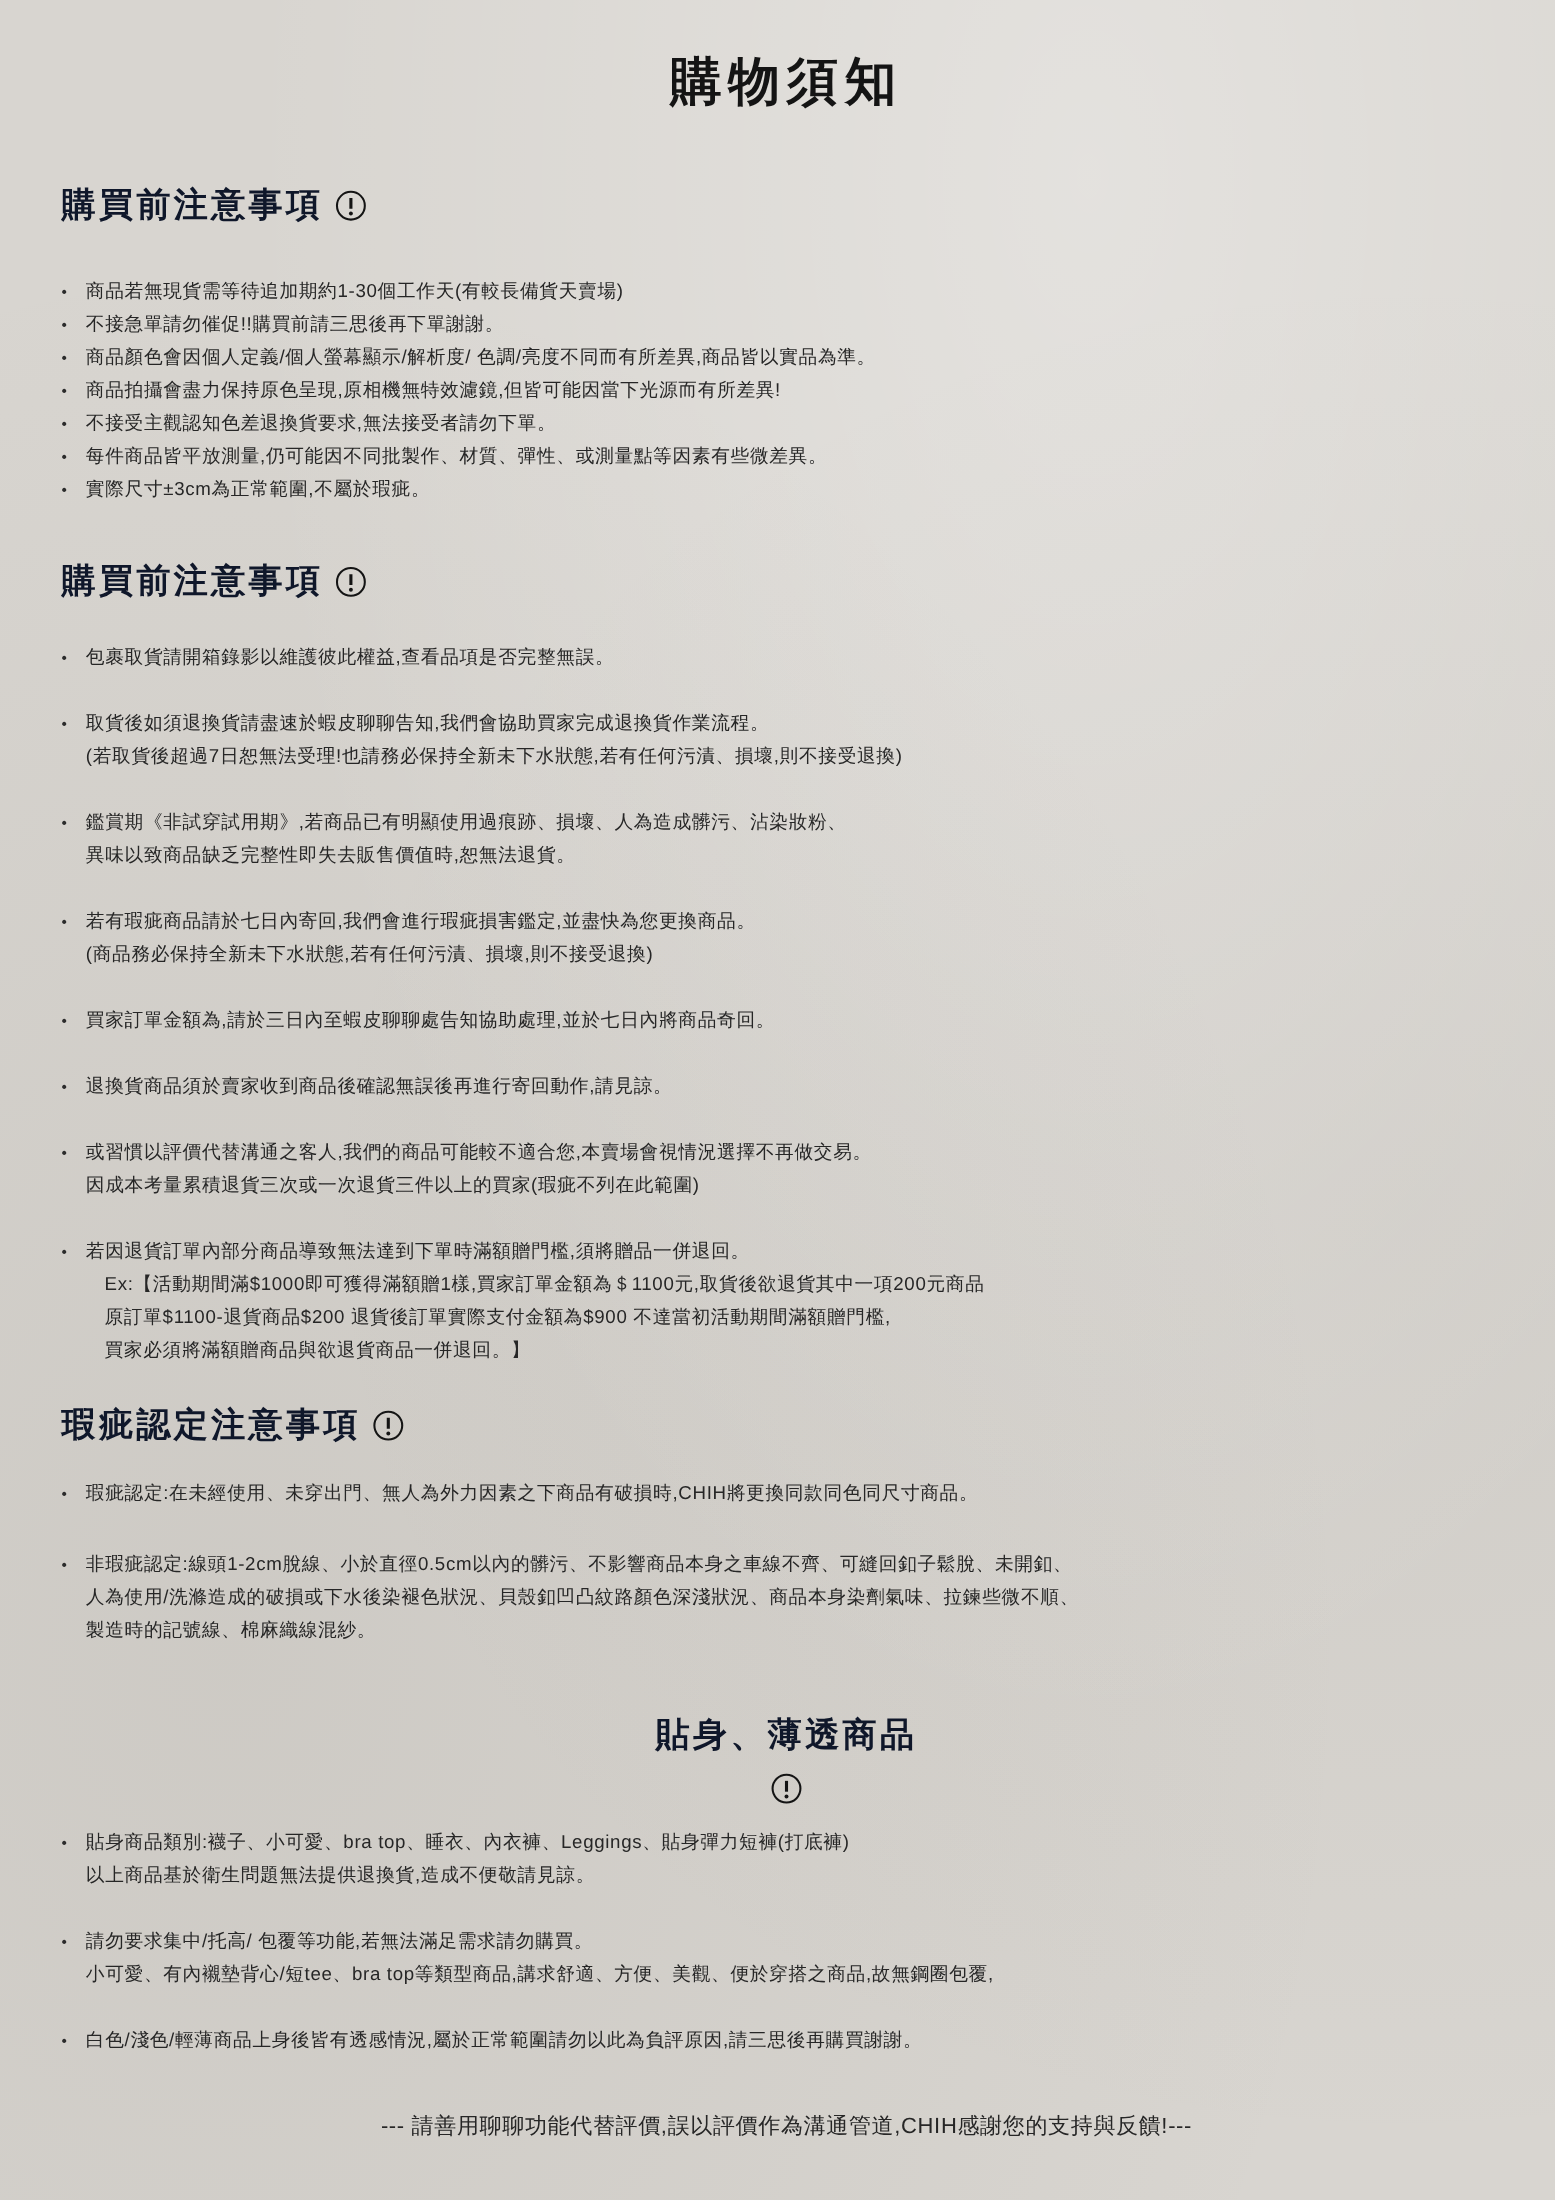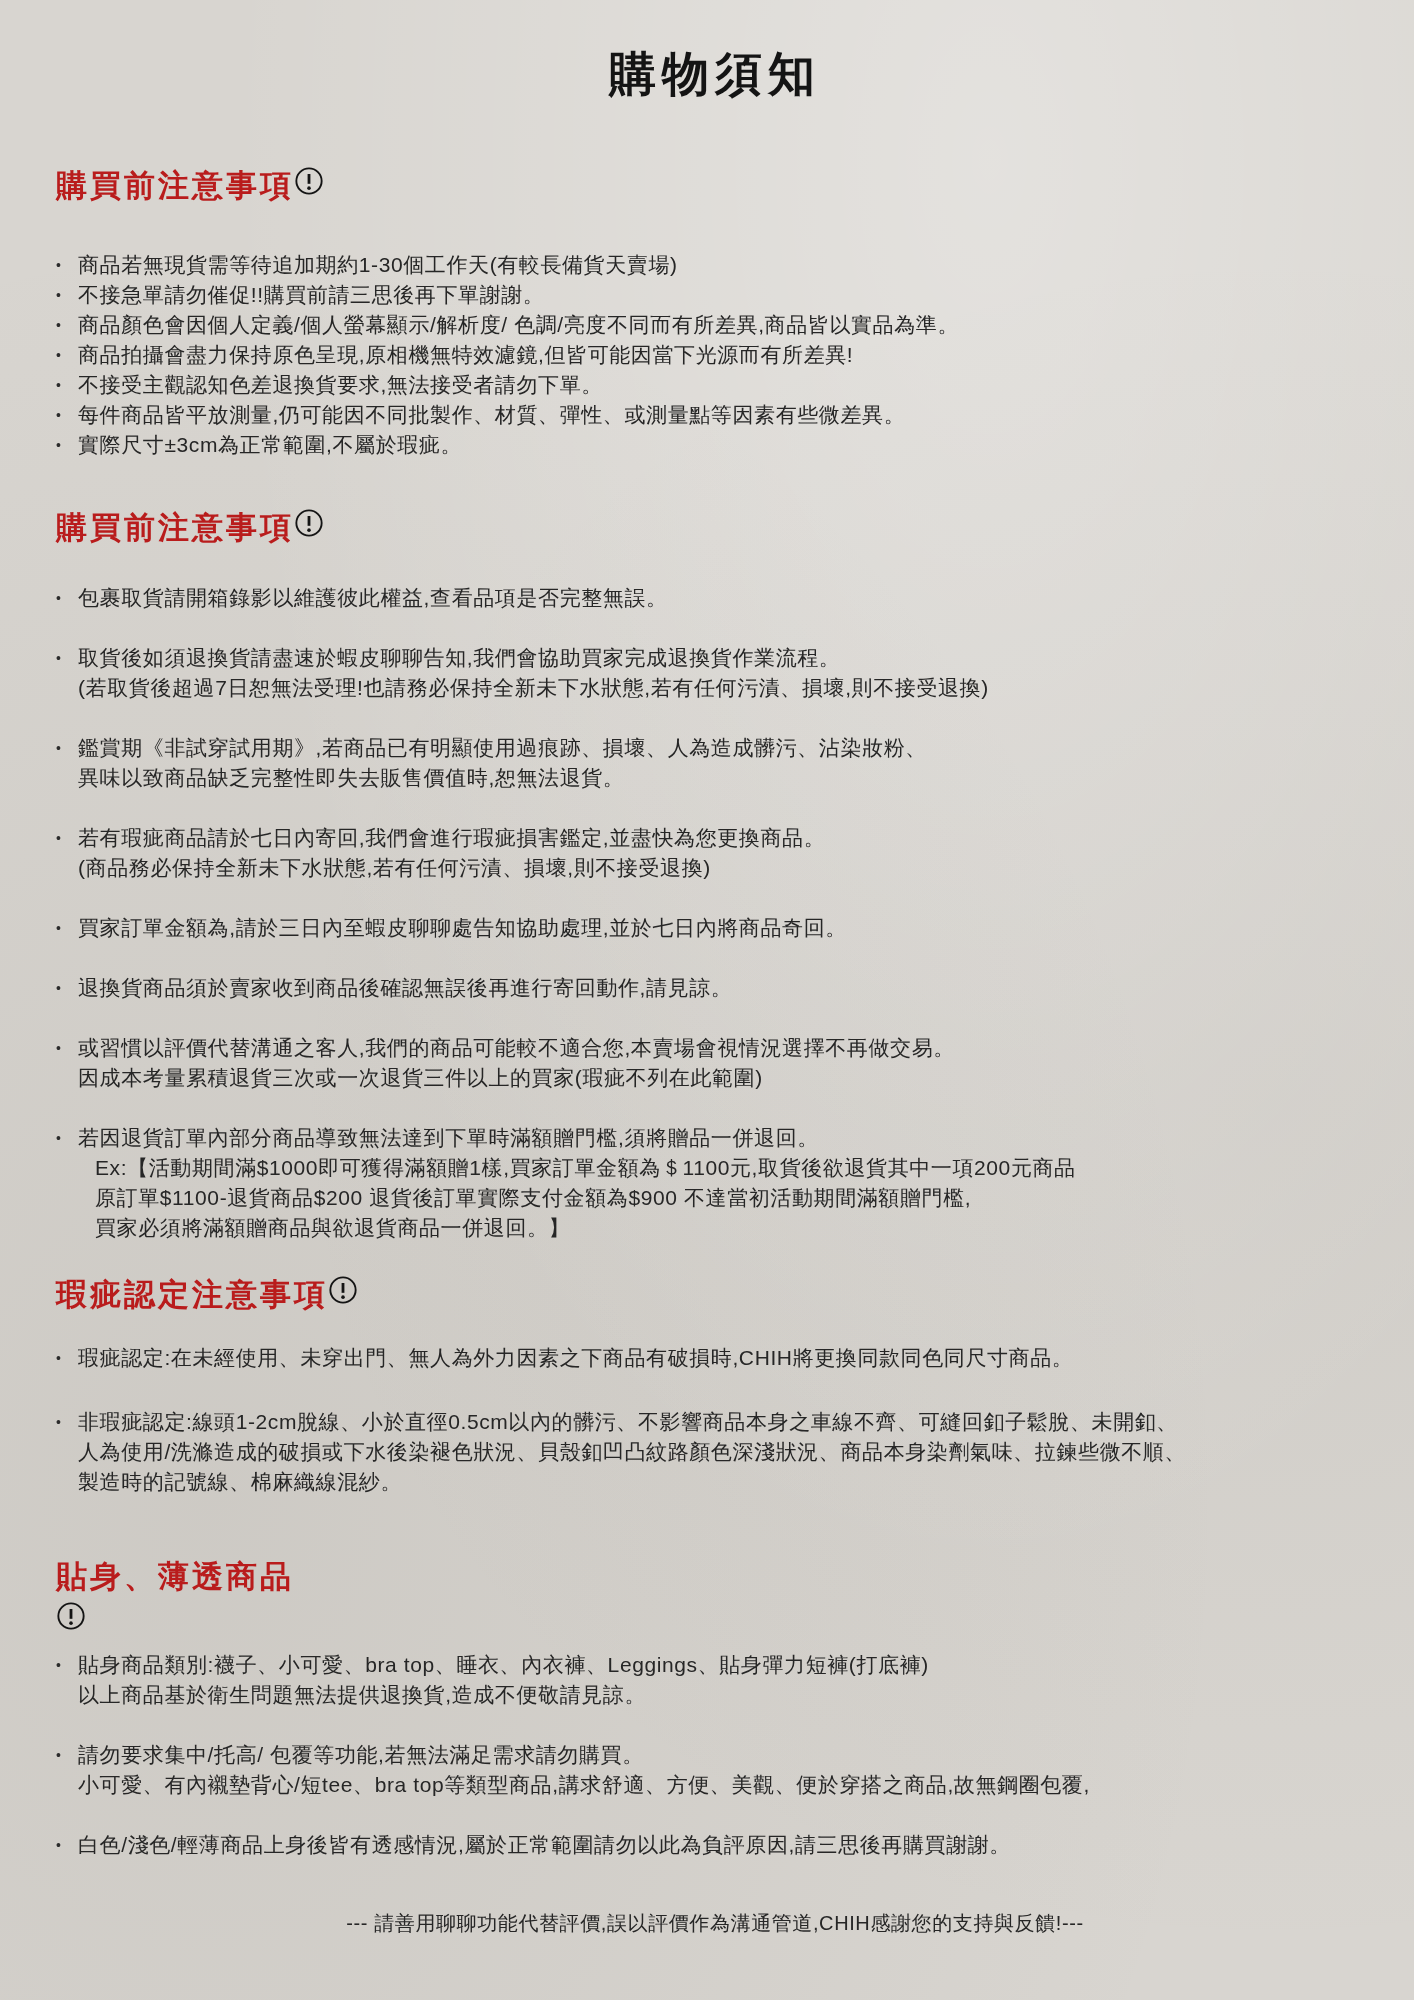--- a/index.html
+++ b/index.html
@@ -29,48 +29,49 @@
     padding-top: 8px;
     text-align: center;
     font-size: 47px;
     line-height: 56px;
     font-weight: 900;
     letter-spacing: 6px;
     color: #141414;
   }
   h2.section-heading {
     display: flex;
-    align-items: flex-start;
+    align-items: center;
+    gap: 10px;
     margin: 0;
     font-size: 31px;
     line-height: 44px;
     font-weight: 800;
     letter-spacing: 3px;
-    color: #b91c1c;
+    color: #0f172a;
   }
   .alert-icon { flex: 0 0 auto; margin-top: 2px; }
   ul.notice-list {
     list-style: none;
     margin: 0;
     padding: 0;
   }
   li.notice-item {
     display: flex;
     align-items: flex-start;
   }
   .marker {
     flex: 0 0 22px;
     width: 22px;
     font-size: 14px;
     line-height: 30px;
     color: #2b2b2b;
   }
   .item-content { flex: 1 1 auto; }
   .line {
-    font-size: 21px;
+    font-size: 17px;
     line-height: 30px;
     letter-spacing: 0.6px;
     color: #262626;
   }
   
   #section-1 h2 { margin-top: 62px; }
   #section-1 ul { margin-top: 42px; }
   #section-1 li { margin: 0; }
   
   #section-2 h2 { margin-top: 46px; }

